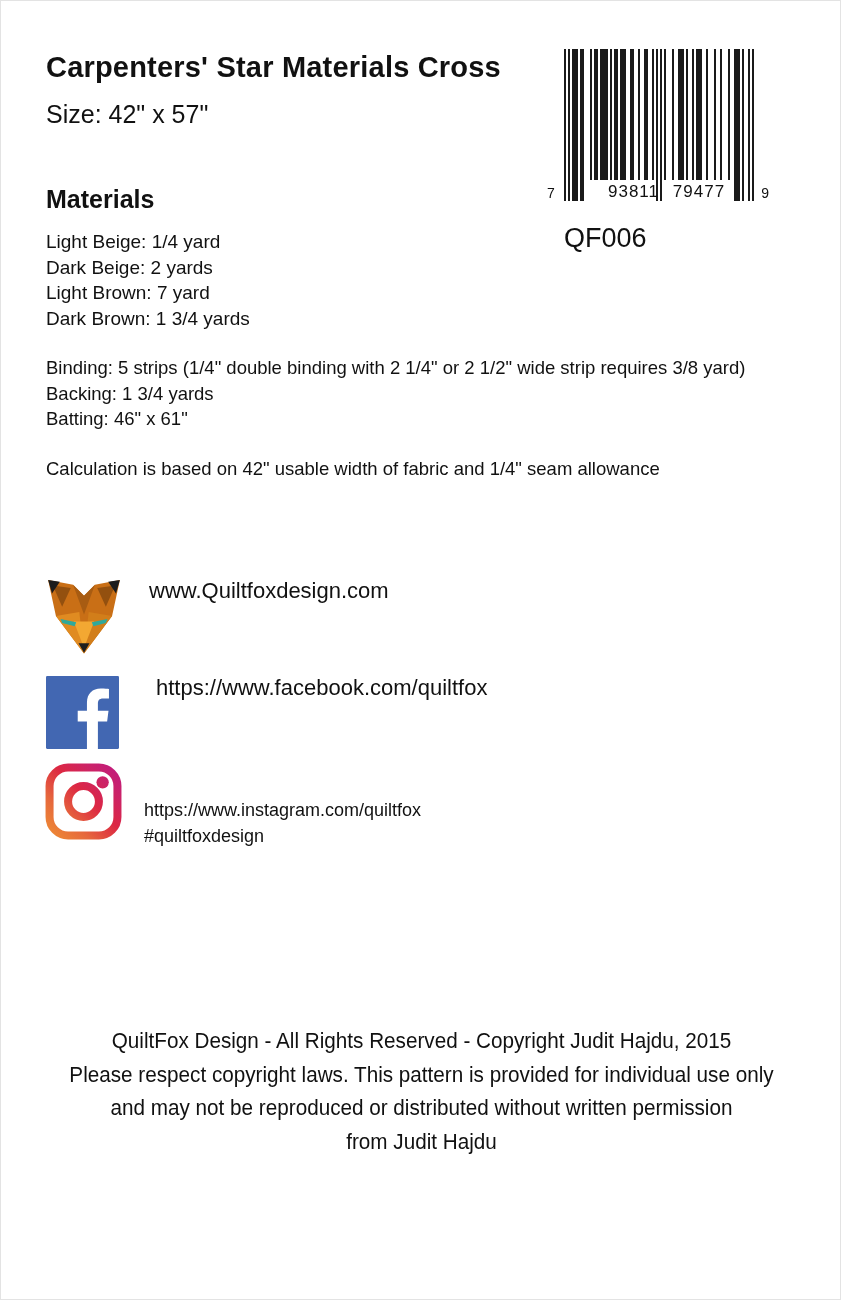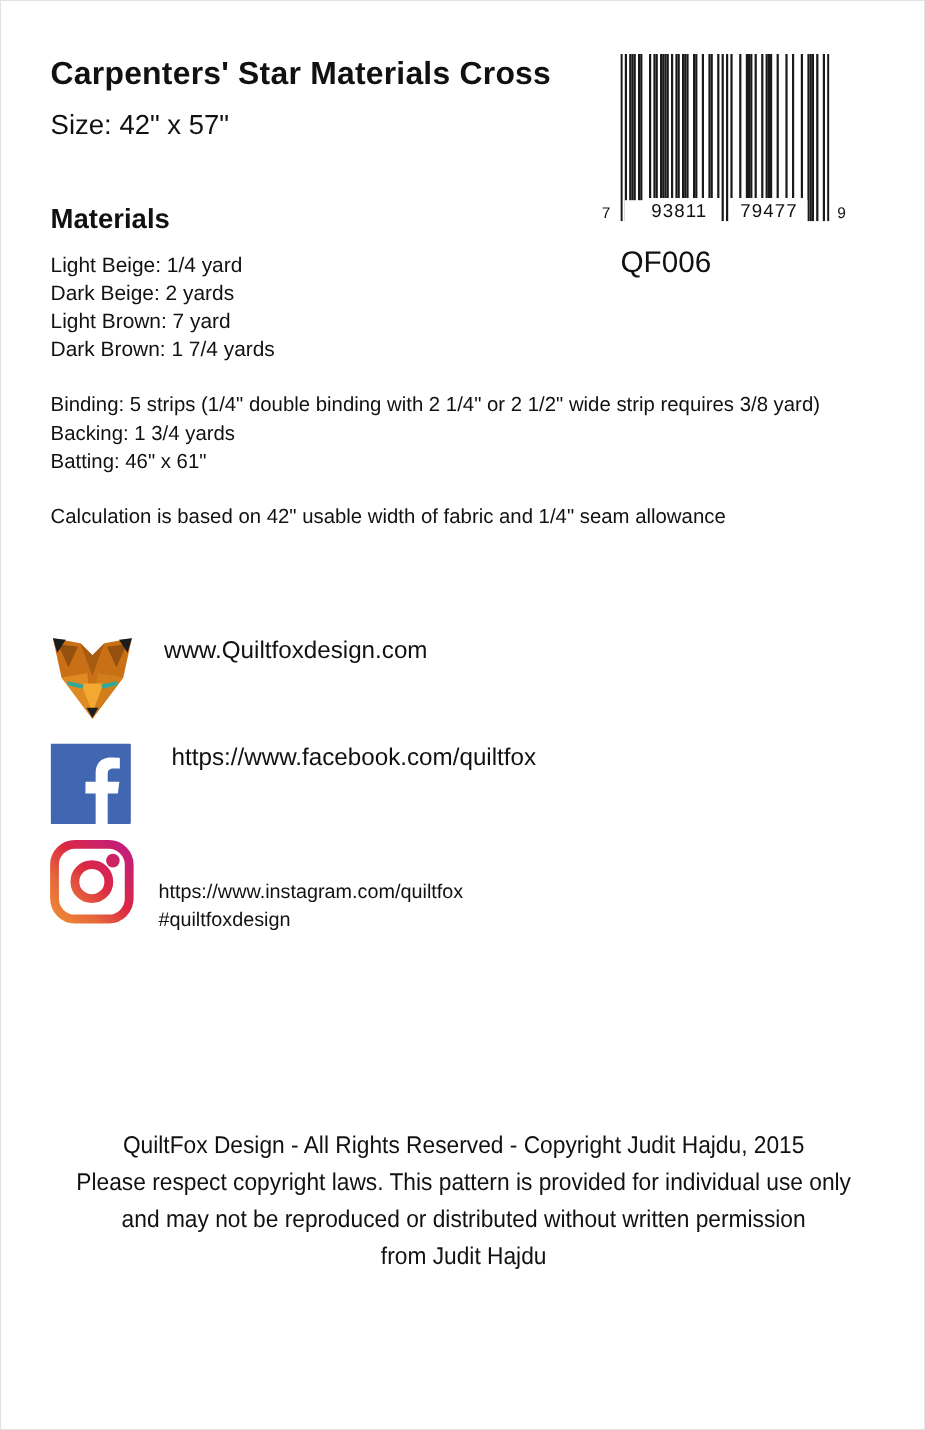--- a/index.html
+++ b/index.html
@@ -17,21 +17,21 @@
   .supply-list { position:absolute; left:45px; top:354px; font-size:18.5px; }
   .supply-list .list-line { line-height:25.5px; }
   .calc-note { position:absolute; left:45px; top:457px; font-size:18.5px; }
 
   
   .barcode-wrap { position:absolute; left:563px; top:48px; width:190px; height:155px; }
   .bc-digit { position:absolute; font-size:14px; top:136px; }
   .bc-digit.left { left:-17px; }
   .bc-digit.right { right:-15px; }
   .bc-group { position:absolute; top:133px; width:70px; text-align:center; font-size:17px; letter-spacing:1px; background:#fff; }
-  .bc-group.g1 { left:4px;padding-left:24px; }
+  .bc-group.g1 { left:20px;padding-left:24px; }
   .bc-group.g2 { left:100px;text-align:center; }
   .product-code { position:absolute; left:563px; top:222px; width:192px; text-align:left; font-size:27px; }
 
   
   .logo-fox { position:absolute; left:44px; top:573px; }
   .website-text { position:absolute; left:148px; top:577px; font-size:22px; }
   .logo-fb { position:absolute; left:45px; top:675px; }
   .facebook-text { position:absolute; left:143px; top:674px; font-size:22px;margin-left:12px; }
   .logo-ig { position:absolute; left:43px; top:761px; }
   .instagram-text { position:absolute; left:143px; top:768px; font-size:18px; line-height:26px;margin-top:28px; }
@@ -104,21 +104,21 @@
     <span class="bc-group g2">79477</span>
     <span class="bc-digit right">9</span>
   </div>
   <div class="product-code">QF006</div>
 
   <div class="materials-heading">Materials</div>
   <div class="fabric-list">
       <div class="list-line">Light Beige: 1/4 yard</div>
       <div class="list-line">Dark Beige: 2 yards</div>
       <div class="list-line">Light Brown: 7 yard</div>
-      <div class="list-line">Dark Brown: 1 7/4 yards</div>
+      <div class="list-line">Dark Brown: 1 3/4 yards</div>
     </div>
   <div class="supply-list">
       <div class="list-line">Binding: 5 strips (1/4" double binding with 2 1/4" or 2 1/2" wide strip requires 3/8 yard)</div>
       <div class="list-line">Backing: 1 3/4 yards</div>
       <div class="list-line">Batting: 46" x 61"</div>
     </div>
   <div class="calc-note">Calculation is based on 42" usable width of fabric and 1/4" seam allowance</div>
 
   <svg class="logo-fox" width="78" height="84" viewBox="0 0 100 104">
     <polygon points="4,6 36,12 50,26 64,12 96,6 86,52 50,100 14,52" fill="#c96f16"></polygon>

